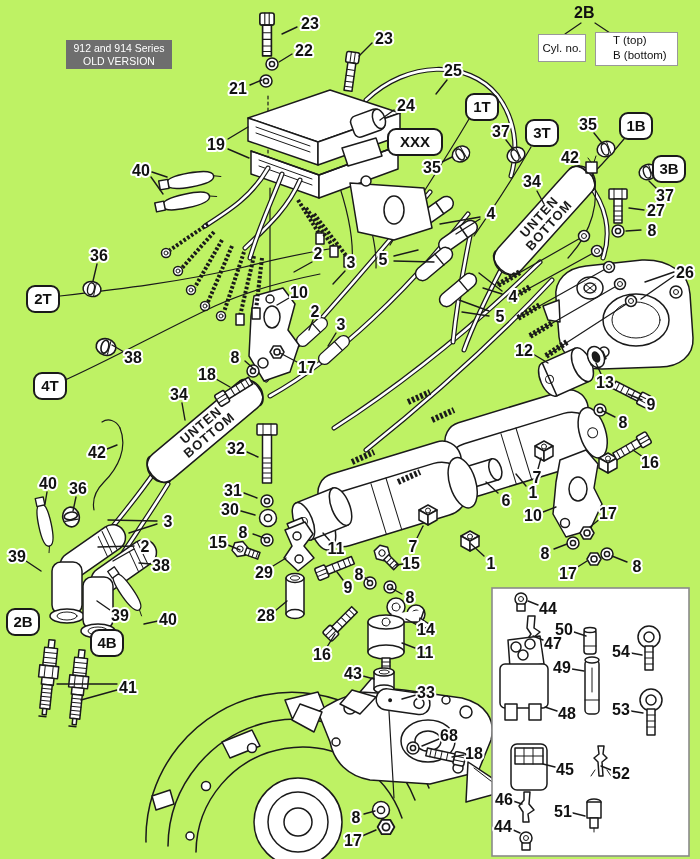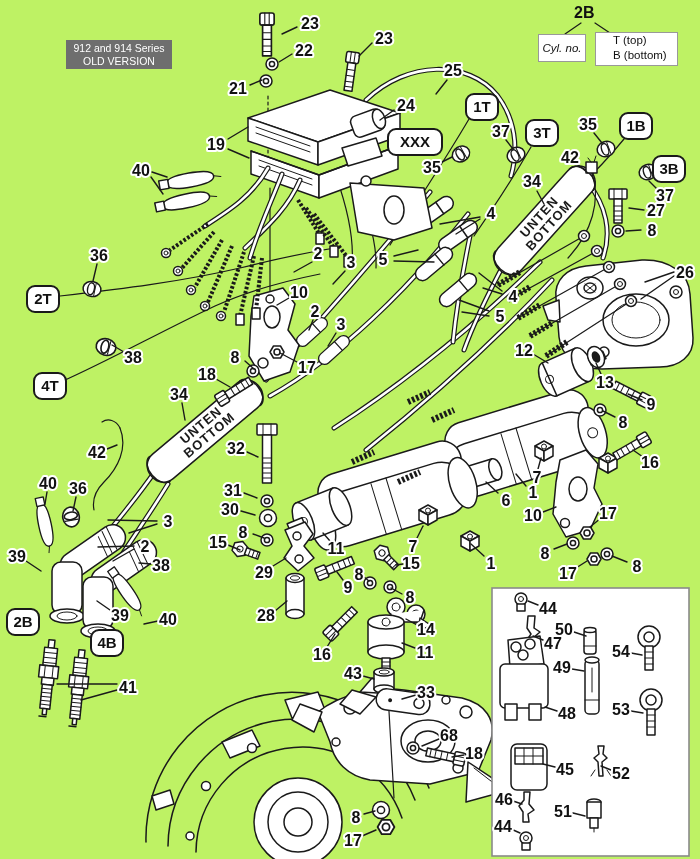--- a/index.html
+++ b/index.html
@@ -18,21 +18,21 @@
   .co{font:bold 16px "Liberation Sans",sans-serif;fill:#111;text-anchor:middle;
       paint-order:stroke;stroke:#fff;stroke-width:4px;stroke-linejoin:round;}
   .bl{font:bold 15px "Liberation Sans",sans-serif;fill:#111;text-anchor:middle;}
   .mark{font:bold 13px "Liberation Sans",sans-serif;fill:#1a1a1a;text-anchor:middle;letter-spacing:1px;}
   .lead{stroke:#1a1a1a;stroke-width:1.4;stroke-linecap:round;}
   
   .badge{position:absolute;left:66px;top:40px;width:106px;padding:2px 0;background:#6e6e6e;
          color:#fff;font-weight:normal;font-size:10.5px;line-height:12.5px;text-align:center;}
   .legend-root{position:absolute;left:574px;top:4px;font-weight:bold;font-size:16px;color:#111;}
   .legend-box{position:absolute;border:1px solid #999;color:#111;background:#fff;font-size:11.5px;}
-  .legend-cyl{left:538px;top:34px;width:46px;height:26px;display:flex;align-items:center;justify-content:center;font-style:italic;}
+  .legend-cyl{left:538px;top:34px;width:46px;height:26px;display:flex;align-items:center;justify-content:center;}
   .legend-tb{left:595px;top:32px;width:64px;height:32px;line-height:15px;padding-left:17px;}
 </style>
 </head>
 <body>
 
 <div class="canvas">
 
 <svg id="dg" width="700" height="859" viewBox="0 0 700 859">
 <defs>
   <g id="washer">

